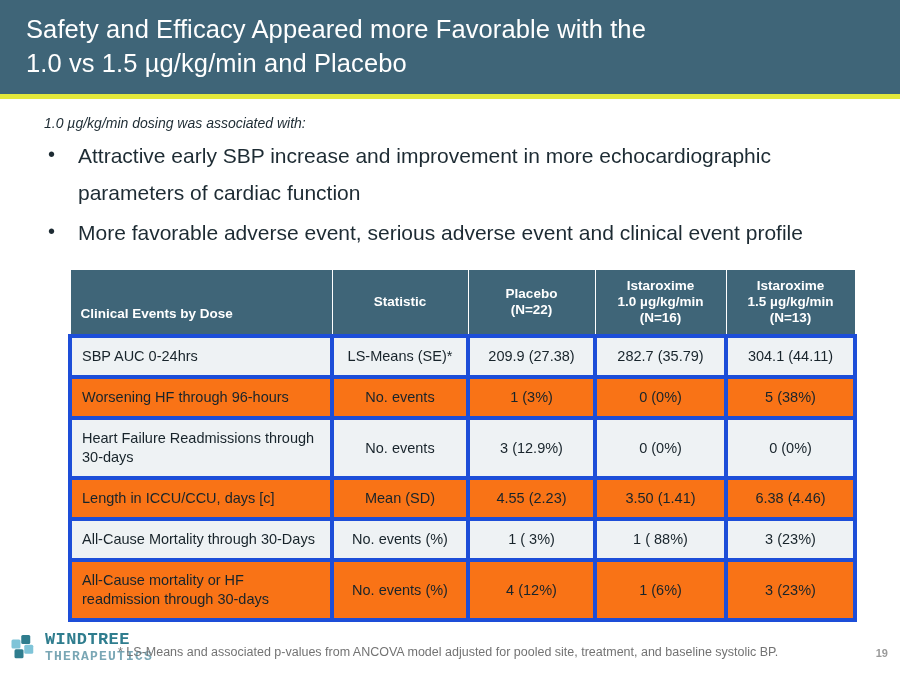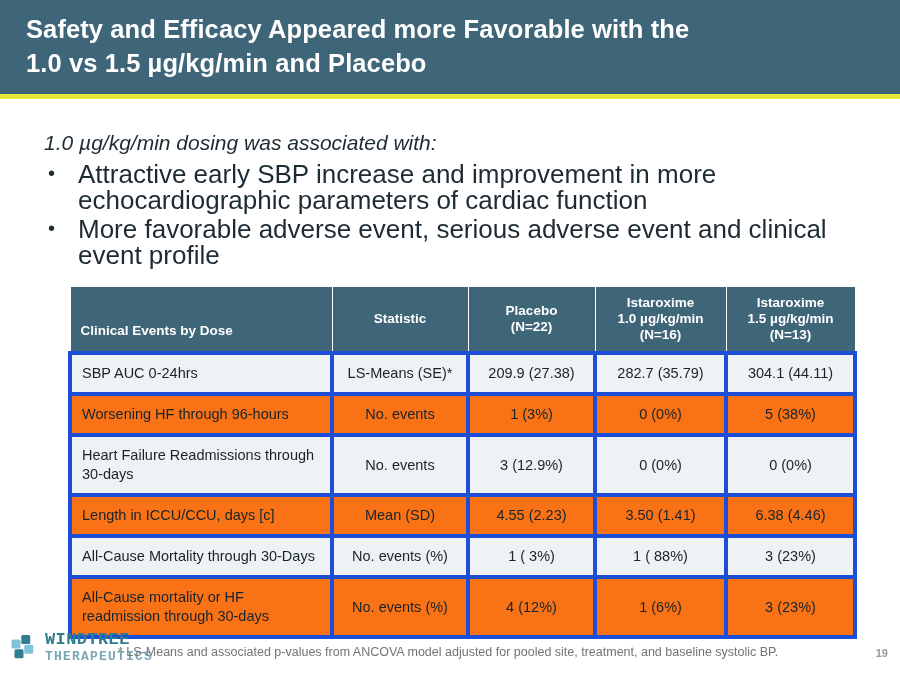--- a/index.html
+++ b/index.html
@@ -20,51 +20,51 @@
     background: #3f6578;
     padding: 12px 22px 14px 26px;
     box-sizing: border-box;
     width: 900px;
     min-height: 88px;
   }
   .title-line {
     color: #ffffff;
     font-size: 25.5px;
     line-height: 34px;
-    font-weight: bold;
+    font-weight: normal;
     letter-spacing: 0.1px;
     white-space: nowrap;
   }
   .title-accent {
     height: 5px;
     background: #e4e83c;
     width: 900px;
   }
 
   
   .content {
     padding: 16px 26px 0 40px;
     box-sizing: border-box;
   }
   .lead-in {
     font-style: italic;
-    font-size: 21px;
+    font-size: 14px;
     color: #1d2b33;
-    margin: 16px 0 6px 4px;
+    margin: 0 0 6px 4px;
   }
   ul.bullets {
     list-style: none;
     margin: 0;
     padding: 0;
   }
   ul.bullets li {
     position: relative;
     padding-left: 38px;
-    font-size: 26px;
-    line-height: 26px;
+    font-size: 21px;
+    line-height: 37px;
     color: #1d2b33;
     margin-bottom: 3px;
   }
   ul.bullets li::before {
     content: "\2022";
     position: absolute;
     left: 8px;
     top: -1px;
     font-size: 20px;
     color: #1d2b33;

